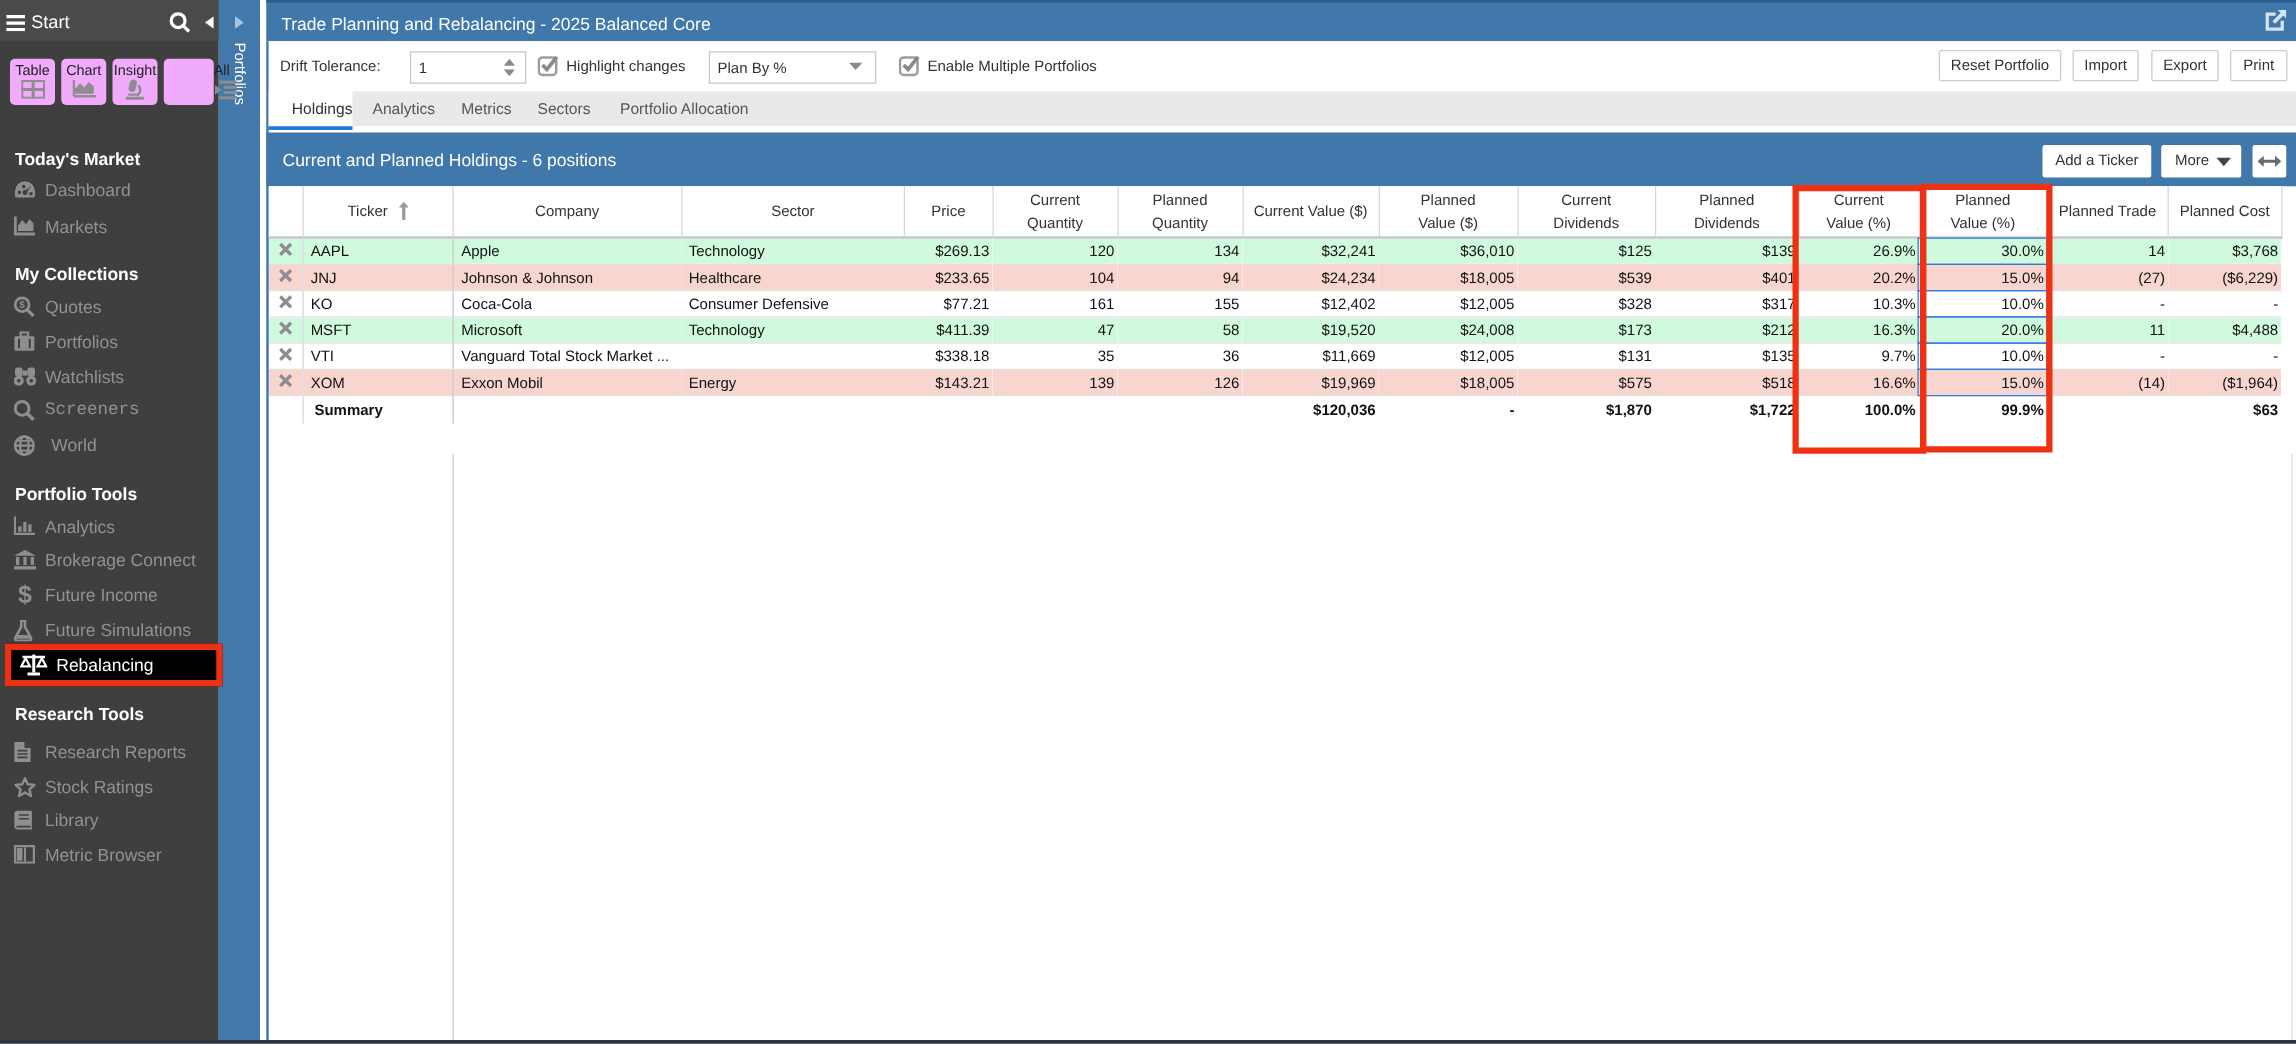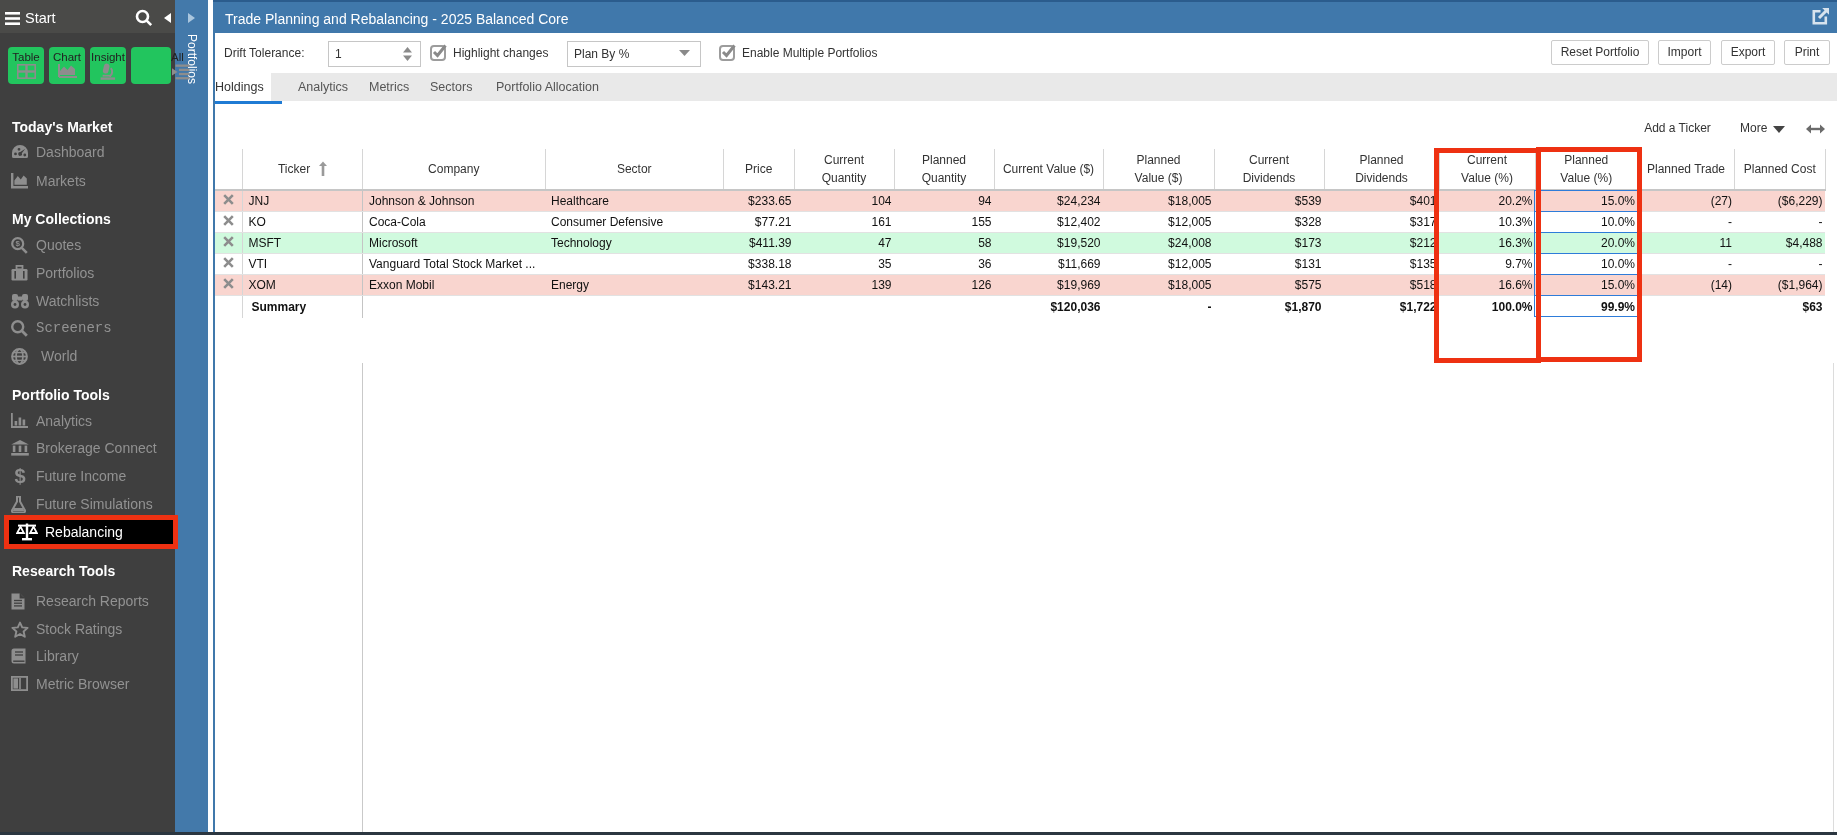--- a/index.html
+++ b/index.html
@@ -6,36 +6,36 @@
 html,body { width:1837px; height:835px; overflow:hidden; background:#fff;
   font-family:"Liberation Sans", sans-serif; }
 #page { position:absolute; left:0; top:0; width:1837px; height:835px; }
 .abs { position:absolute; }
 
 #sidebar { position:absolute; left:0; top:0; width:175px; height:832px; background:#3f3f3f; }
 #sidetop { position:absolute; left:0; top:0; width:175px; height:33px; background:#4a4a48; }
 #strip { position:absolute; left:175px; top:0; width:33px; height:832px; background:#4379aa; }
 #striplabel { position:absolute; left:175px; top:30px; width:33px; height:160px;
   color:#fff; font-size:12px; writing-mode:vertical-rl; text-align:left; padding-top:4px; line-height:33px; }
-.sbtn { position:absolute; top:47px; width:36px; height:37px; background:#22c55e; border-radius:4px; text-align:center; }
+.sbtn { position:absolute; top:47px; width:36px; height:37px; background:#f0abfc; border-radius:4px; text-align:center; }
 .sbtn .lab { font-size:11.5px; color:#222; margin-top:3px; line-height:14px; }
 .shead { position:absolute; left:12px; color:#fff; font-weight:bold; font-size:14px; line-height:22px; height:22px; white-space:nowrap; }
 .sitem { position:absolute; left:0; width:175px; height:28px; line-height:28px; color:#929292; font-size:14px; padding-left:36px; white-space:nowrap; }
 .sitem svg { position:absolute; left:11px; top:6px; }
 #rebalbox { position:absolute; left:4px; top:515px; width:174px; height:34px; border:5px solid #ee3112; background:#000; }
 #rebalbox .txt { position:absolute; left:36px; top:0; height:24px; line-height:24px; color:#fff; font-size:14px; }
 #rebalbox svg { position:absolute; left:7px; top:3px; }
 
 #titlebar { position:absolute; left:213px; top:0; width:1624px; height:33px; background:#4078ab; border-top:2px solid #2b5c8d; }
 #titlebar .t { position:absolute; left:12px; top:9px; color:#fff; font-size:14px; }
 #leftedge { position:absolute; left:213px; top:33px; width:2px; height:799px; background:#4078ab; }
 #toolbar { position:absolute; left:215px; top:33px; width:1622px; height:40px; background:#fff; }
 #tabstrip { position:absolute; left:215px; top:73px; width:1622px; height:28px; background:#e9e9e9; }
 .tab { position:absolute; top:0; height:28px; line-height:28px; font-size:12.5px; color:#555; }
-#tabactive { position:absolute; left:0px; top:0; width:56px; height:28px; background:#fff; text-align:left; line-height:28px; font-size:12.5px; color:#333; }
+#tabactive { position:absolute; left:0px; top:0; width:67px; height:28px; background:#fff; text-align:right; line-height:28px; font-size:12.5px; color:#333; }
 #tabunderline { position:absolute; left:0px; top:28px; width:67px; height:3px; background:#1f7bd4; }
 #secbar { position:absolute; left:213px; top:106px; width:1624px; height:43px; background:#4078ab; }
 #secbar .t { position:absolute; left:13px; top:14px; color:#fff; font-size:14px; }
 .wbtn { position:absolute; background:#fff; border:1px solid #ccc; border-radius:2px; color:#333;
   font-size:12px; text-align:center; }
 
 .ctl-label { position:absolute; font-size:12px; color:#333; line-height:18px; }
 .inputbox { position:absolute; background:#fff; border:1px solid #c6c6c6; font-size:12px; color:#333; }
 
 #tbl { position:absolute; left:215px; top:149px; border-collapse:collapse; table-layout:fixed; width:1610px; }
@@ -251,20 +251,23 @@
   <div class="wbtn" style="left:1721px;top:40px;width:54px;height:25px;line-height:23px;">Export</div>
   <div class="wbtn" style="left:1784px;top:40px;width:46px;height:25px;line-height:23px;">Print</div>
   <div id="tabstrip">
     <div id="tabactive">Holdings</div>
     <div id="tabunderline"></div>
     <div class="tab" style="left:83px;">Analytics</div>
     <div class="tab" style="left:154px;">Metrics</div>
     <div class="tab" style="left:215px;">Sectors</div>
     <div class="tab" style="left:281px;">Portfolio Allocation</div>
   </div>
+  <div id="secbar">
+      <span class="t">Current and Planned Holdings - 6 positions</span>
+    </div>
   <div class="wbtn" style="left:1634px;top:116px;width:87px;height:26px;line-height:24px;border:none;">Add a Ticker</div>
   <div class="wbtn" style="left:1729px;top:116px;width:64px;height:26px;line-height:24px;border:none;text-align:left;padding-left:11px;">More</div>
   <svg class="abs" style="left:1773px;top:126px;" width="12" height="7" viewBox="0 0 12 7">
       <path d="M0 0 L12 0 L6 7 Z" fill="#444"></path>
     </svg>
   <div class="wbtn" style="left:1802px;top:116px;width:27px;height:26px;border:none;"></div>
   <svg class="abs" style="left:1806px;top:124px;" width="19" height="10" viewBox="0 0 19 10">
     <line x1="3" y1="5" x2="16" y2="5" stroke="#6b6b6b" stroke-width="2.4"></line>
     <path d="M5 0.5 L0 5 L5 9.5 Z" fill="#6b6b6b"></path>
       <path d="M14 0.5 L19 5 L14 9.5 Z" fill="#6b6b6b"></path>
@@ -301,20 +304,39 @@
       <th>Planned<br>Quantity</th>
       <th>Current Value ($)</th>
       <th>Planned<br>Value ($)</th>
       <th>Current<br>Dividends</th>
       <th>Planned<br>Dividends</th>
       <th>Current<br>Value (%)</th>
       <th>Planned<br>Value (%)</th>
       <th>Planned Trade</th>
       <th>Planned Cost</th>
     </tr>
+    <tr class="green">
+      <td class="xc"><svg width="11" height="11" viewBox="0 0 11 11">
+              <path d="M1.2 1.2 L9.8 9.8 M9.8 1.2 L1.2 9.8" stroke="#8d8d8d" stroke-width="2.6"></path>
+            </svg></td>
+          <td class="tic">AAPL</td>
+          <td>Apple</td>
+          <td>Technology</td>
+      <td class="n">$269.13</td>
+          <td class="n">120</td>
+          <td class="n">134</td>
+          <td class="n">$32,241</td>
+          <td class="n">$36,010</td>
+      <td class="n">$125</td>
+          <td class="n">$139</td>
+          <td class="n">26.9%</td>
+          <td class="n">30.0%</td>
+          <td class="n">14</td>
+          <td class="n">$3,768</td>
+    </tr>
     <tr class="pink">
       <td class="xc"><svg width="11" height="11" viewBox="0 0 11 11">
               <path d="M1.2 1.2 L9.8 9.8 M9.8 1.2 L1.2 9.8" stroke="#8d8d8d" stroke-width="2.6"></path>
             </svg></td>
           <td class="tic">JNJ</td>
           <td>Johnson &amp; Johnson</td>
           <td>Healthcare</td>
       <td class="n">$233.65</td>
           <td class="n">104</td>
           <td class="n">94</td>

